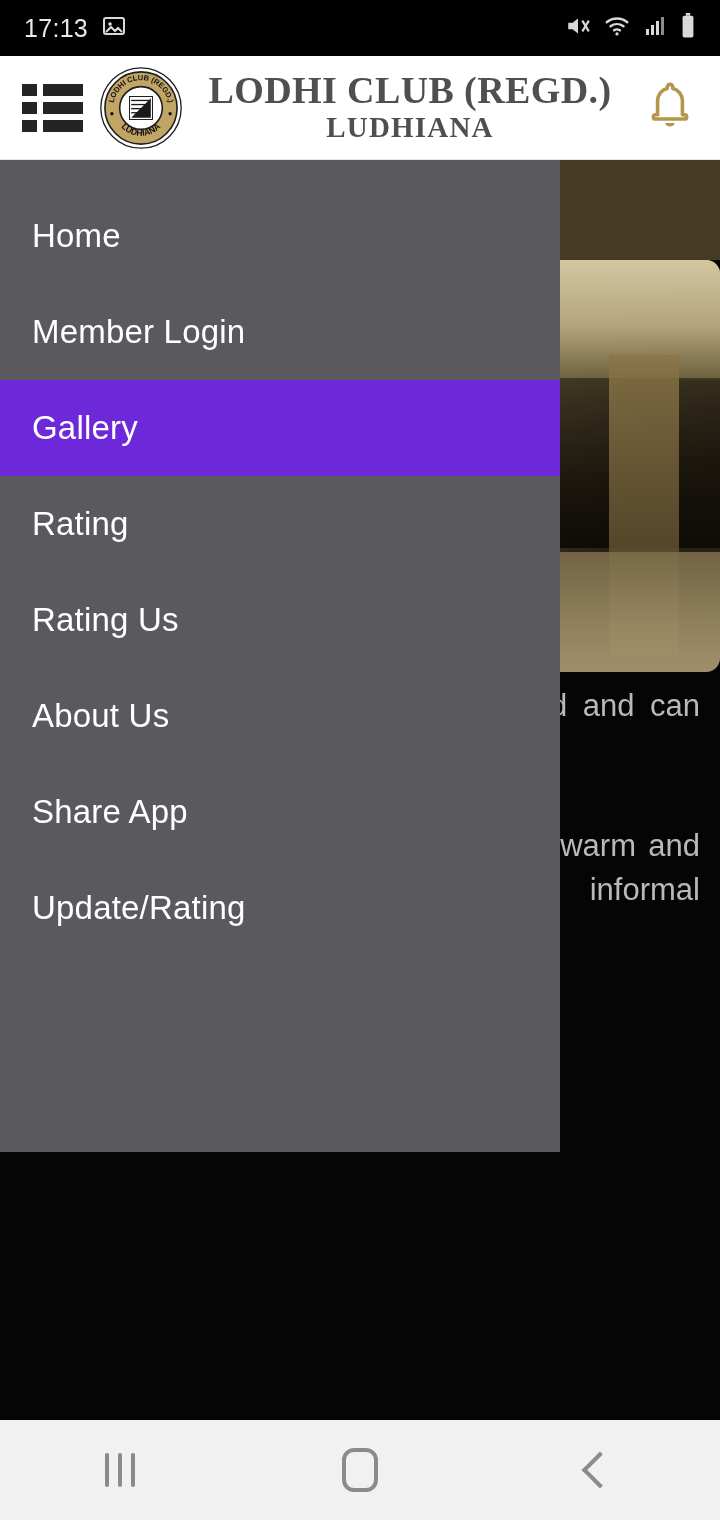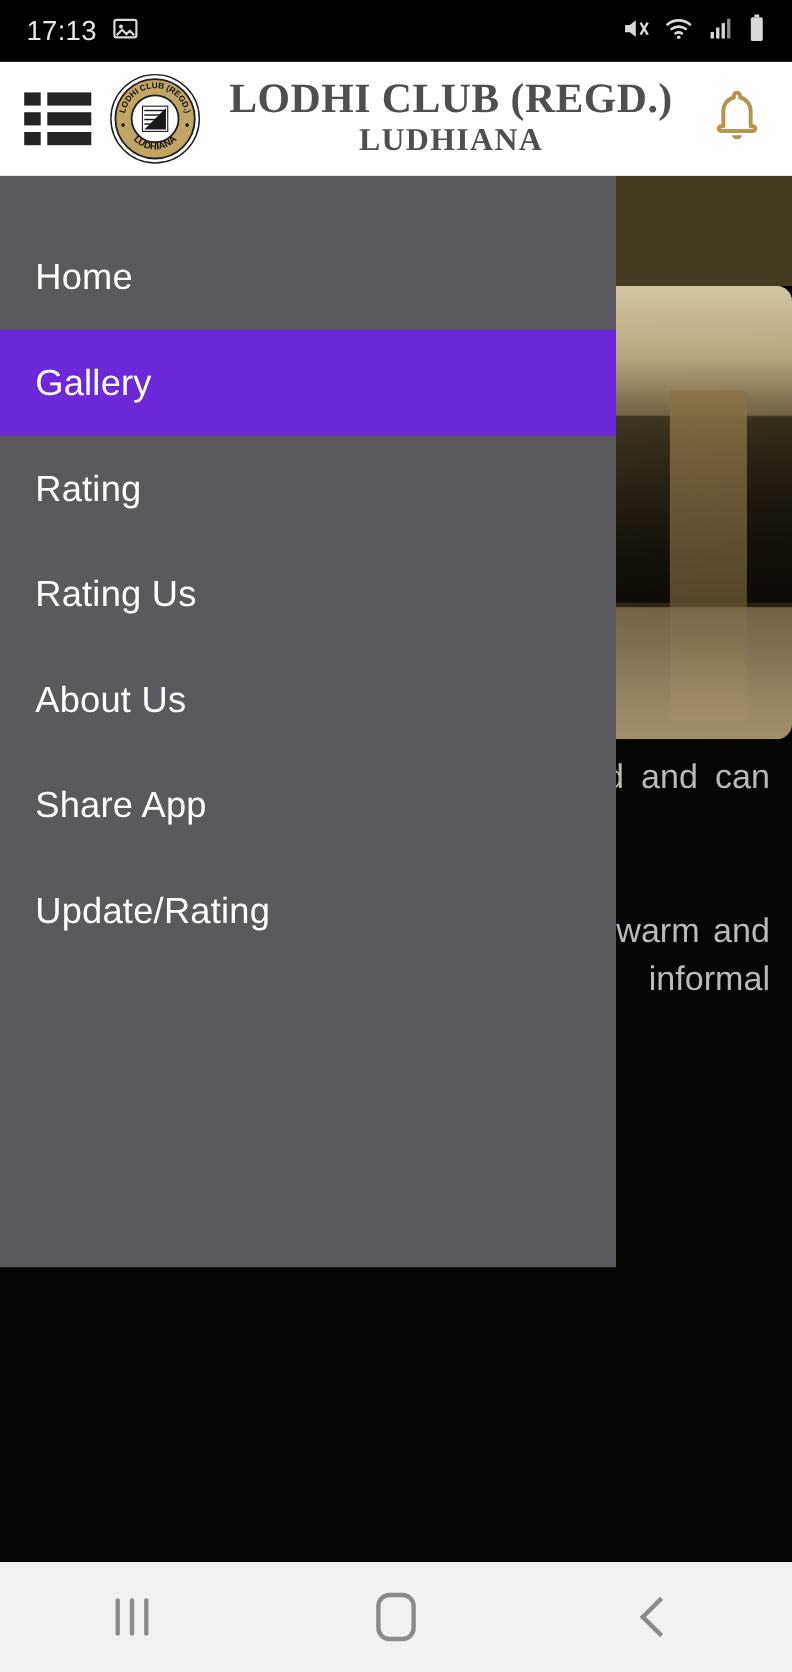--- a/index.html
+++ b/index.html
@@ -104,21 +104,21 @@
 
   
   .scrim{
     position:absolute; top:160px; left:0; width:720px; height:1260px;
     background:rgba(0,0,0,0); z-index:20; pointer-events:none;
   }
   .drawer{
     position:absolute; top:160px; left:0; width:560px; height:992px;
     background:#5a5a5e; z-index:30; overflow:hidden;
   }
-  .drawer-list{ position:relative; padding-top:44px; }
+  .drawer-list{ position:relative; padding-top:28px; }
   .drawer-item{
     height:96px; display:flex; align-items:center;
     padding-left:32px; cursor:pointer;
   }
   .drawer-item .label{
     color:#ffffff; font-size:33px; font-weight:500; letter-spacing:.2px;
     font-family:"Liberation Sans", sans-serif;
   }
   .drawer-item.selected{ background:#6d28d9; }
 
@@ -268,20 +268,23 @@
   </div>
 
   <div class="scrim"></div>
 
   <div class="drawer">
     <div class="drawer-list">
 
       <div class="drawer-item">
         <span class="label">Home</span>
       </div>
+      <div class="drawer-item">
+        <span class="label">Member Login</span>
+      </div>
       <div class="drawer-item selected">
         <span class="label">Gallery</span>
       </div>
       <div class="drawer-item">
         <span class="label">Rating</span>
       </div>
       <div class="drawer-item">
         <span class="label">Rating Us</span>
       </div>
       <div class="drawer-item">

